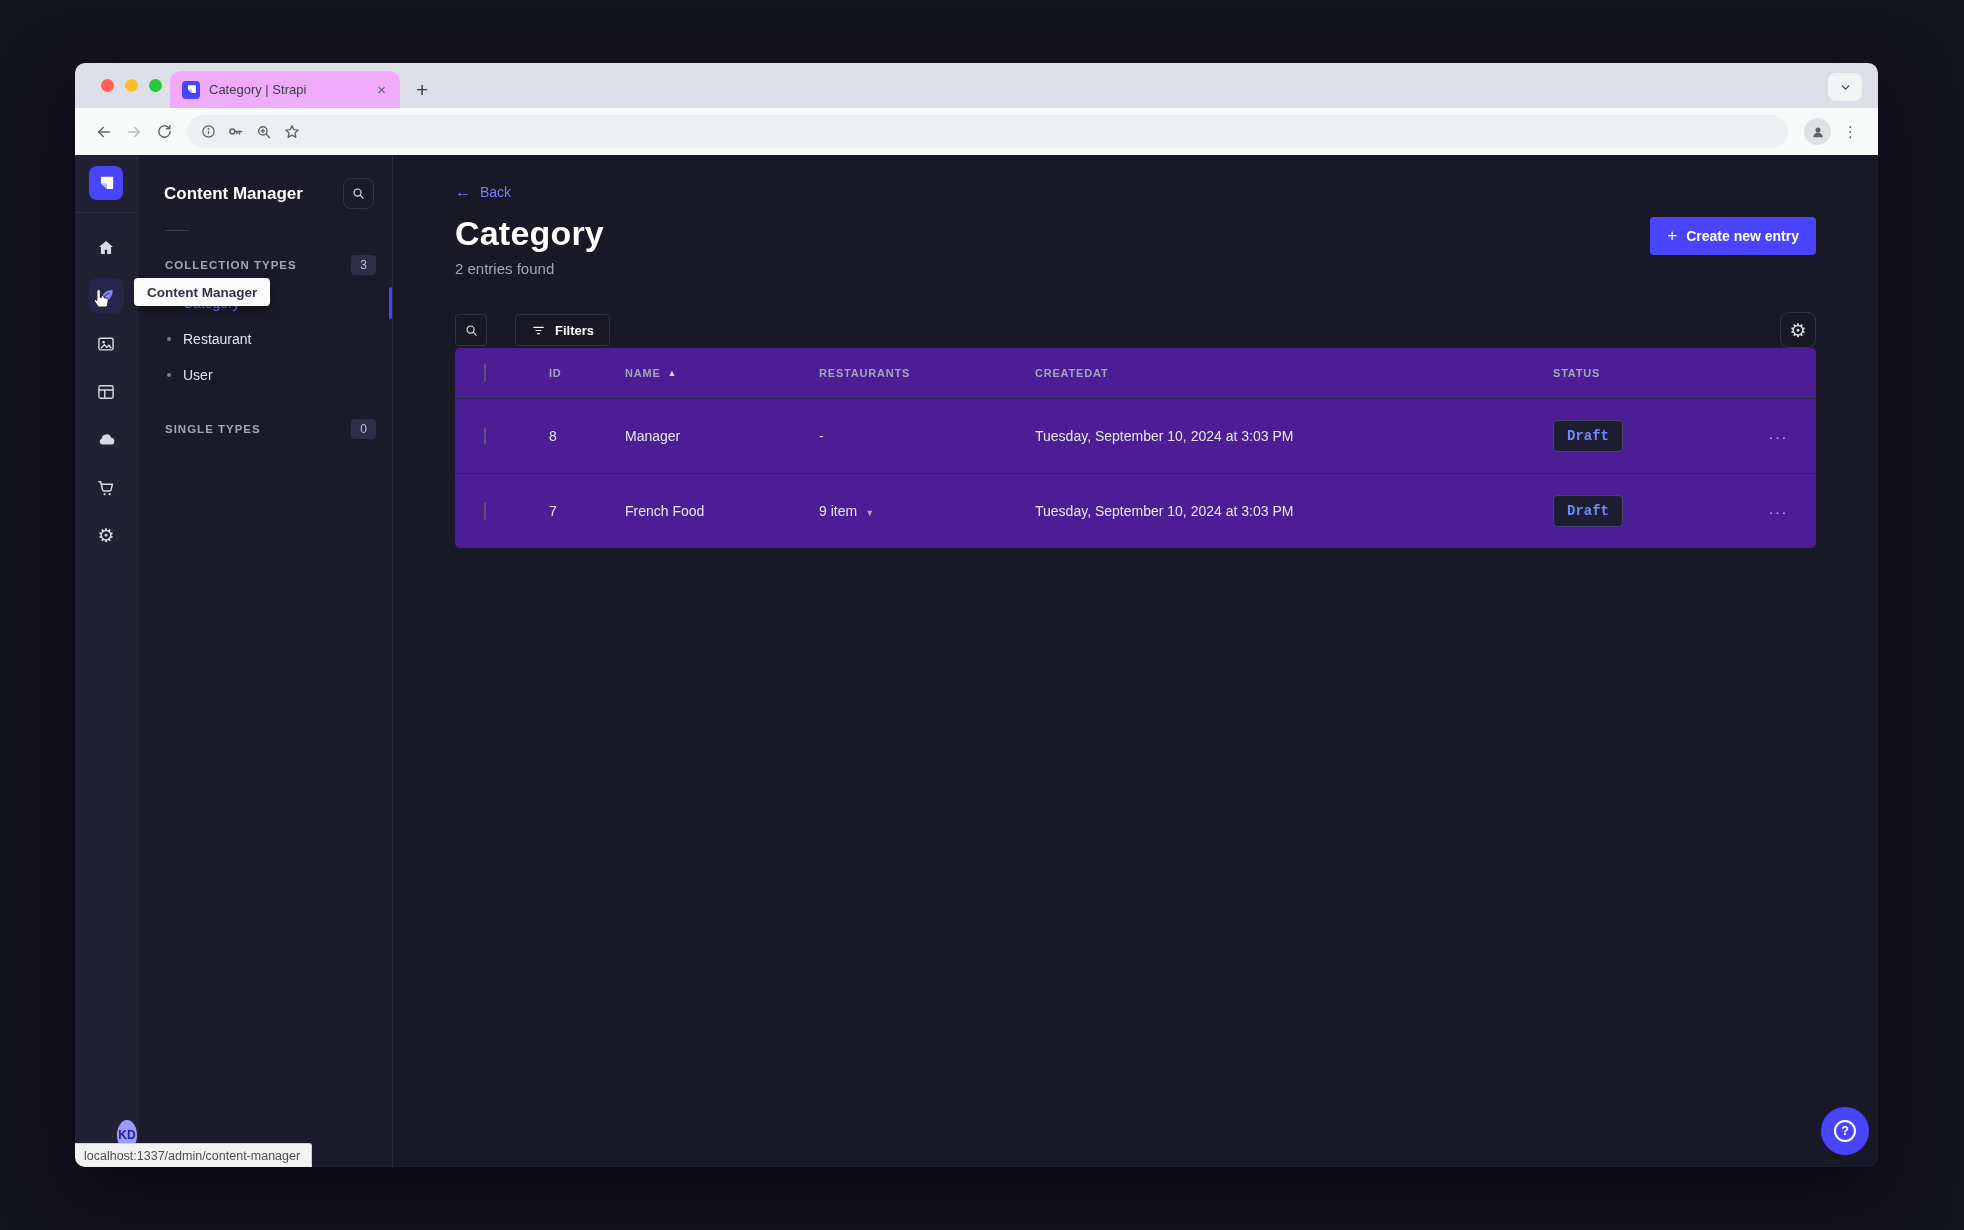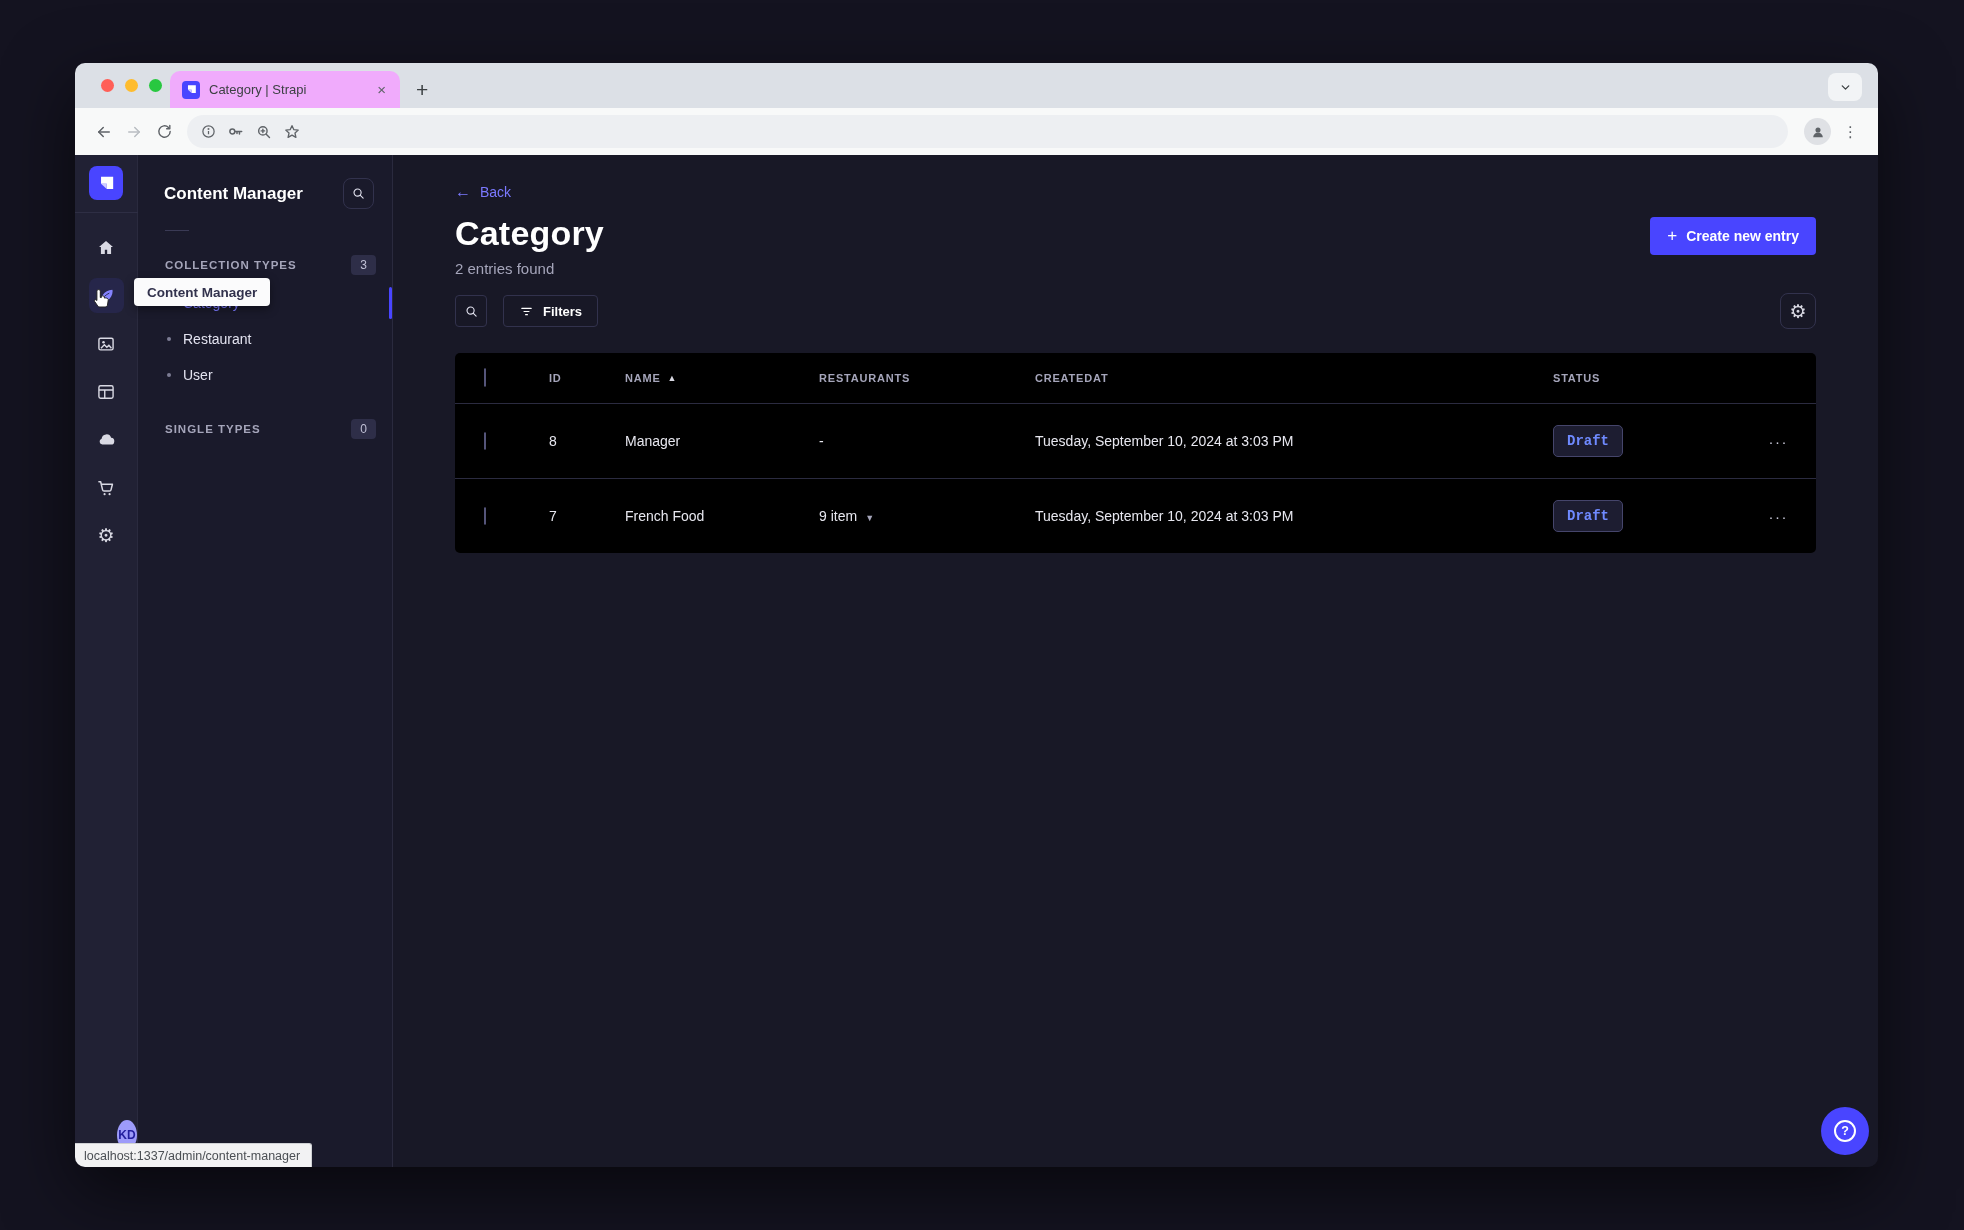--- a/index.html
+++ b/index.html
@@ -72,27 +72,27 @@
   .main { flex:1; padding:28px 62px 0; min-width:0; }
   .back-row { display:inline-flex; align-items:center; gap:9px; color:#7b79ff; font-size:14px; }
   .back-arrow { font-size:16px; line-height:1; }
   .back-label { font-weight:500; }
   .header-row { display:flex; justify-content:space-between; align-items:flex-start; margin-top:13px; }
   .page-title { font-size:34px; font-weight:700; color:#ffffff; letter-spacing:.2px; }
   .page-subtitle { font-size:15px; color:#a5a5ba; margin-top:7px; }
   .create-btn { height:38px; background:#4945ff; border:none; border-radius:4px; color:#fff; font-size:14px; font-weight:600;
     display:inline-flex; align-items:center; gap:9px; padding:0 17px; margin-top:3px; font-family:inherit; }
   .plus-glyph { font-size:17px; font-weight:400; line-height:1; margin-top:-1px; }
-  .actions-row { margin-top:16px; display:flex; align-items:center; gap:16px; }
+  .actions-row { margin-top:35px; display:flex; align-items:center; gap:28px; }
   .icon-btn-32 { width:32px; height:32px; border:1px solid #32324d; border-radius:4px; background:transparent; color:#e3e3f0; display:grid; place-items:center; }
   .filters-btn { height:32px; border:1px solid #32324d; border-radius:4px; background:transparent; color:#ffffff; font-size:13px; font-weight:600;
     display:inline-flex; align-items:center; gap:9px; padding:0 15px; font-family:inherit; }
   .gear-btn { margin-left:auto; width:36px; height:36px; border:1px solid #32324d; border-radius:8px; background:transparent; color:#d9d9e3; display:grid; place-items:center; }
   
-  .table-card { margin-top:24px; background:#000000; border-radius:5px; }
+  .table-card { background:#4c1d95; border-radius:5px; }
   .trow { display:grid; grid-template-columns:50px 76px 194px 216px 518px 1fr 48px; align-items:center; padding:0 24px; }
   .trow > .cell { padding-left:20px; min-width:0; }
   .thead { height:50px; }
   .thead .cell { font-size:11px; font-weight:700; color:#a5a5ba; letter-spacing:.8px; display:flex; align-items:center; gap:7px; }
   .sort-ic { font-size:9px; color:#d9d9e3; }
   .tbody-row { height:75px; border-top:1px solid #2b2b40; font-size:14px; color:#e7e7ef; }
   .checkbox { width:20px; height:20px; border:1px solid #55557a; border-radius:4px; background:transparent; margin-left:5px; }
   .caret-ic { font-size:9px; color:#a5a5ba; margin-left:8px; }
   .status-badge { display:inline-flex; align-items:center; justify-content:center; height:32px; padding:0 13px;
     border:1px solid #45456b; border-radius:5px; background:#1d1d31; color:#6f8aff; font-size:14px; font-weight:700;font-family:Liberation Mono, monospace; }

